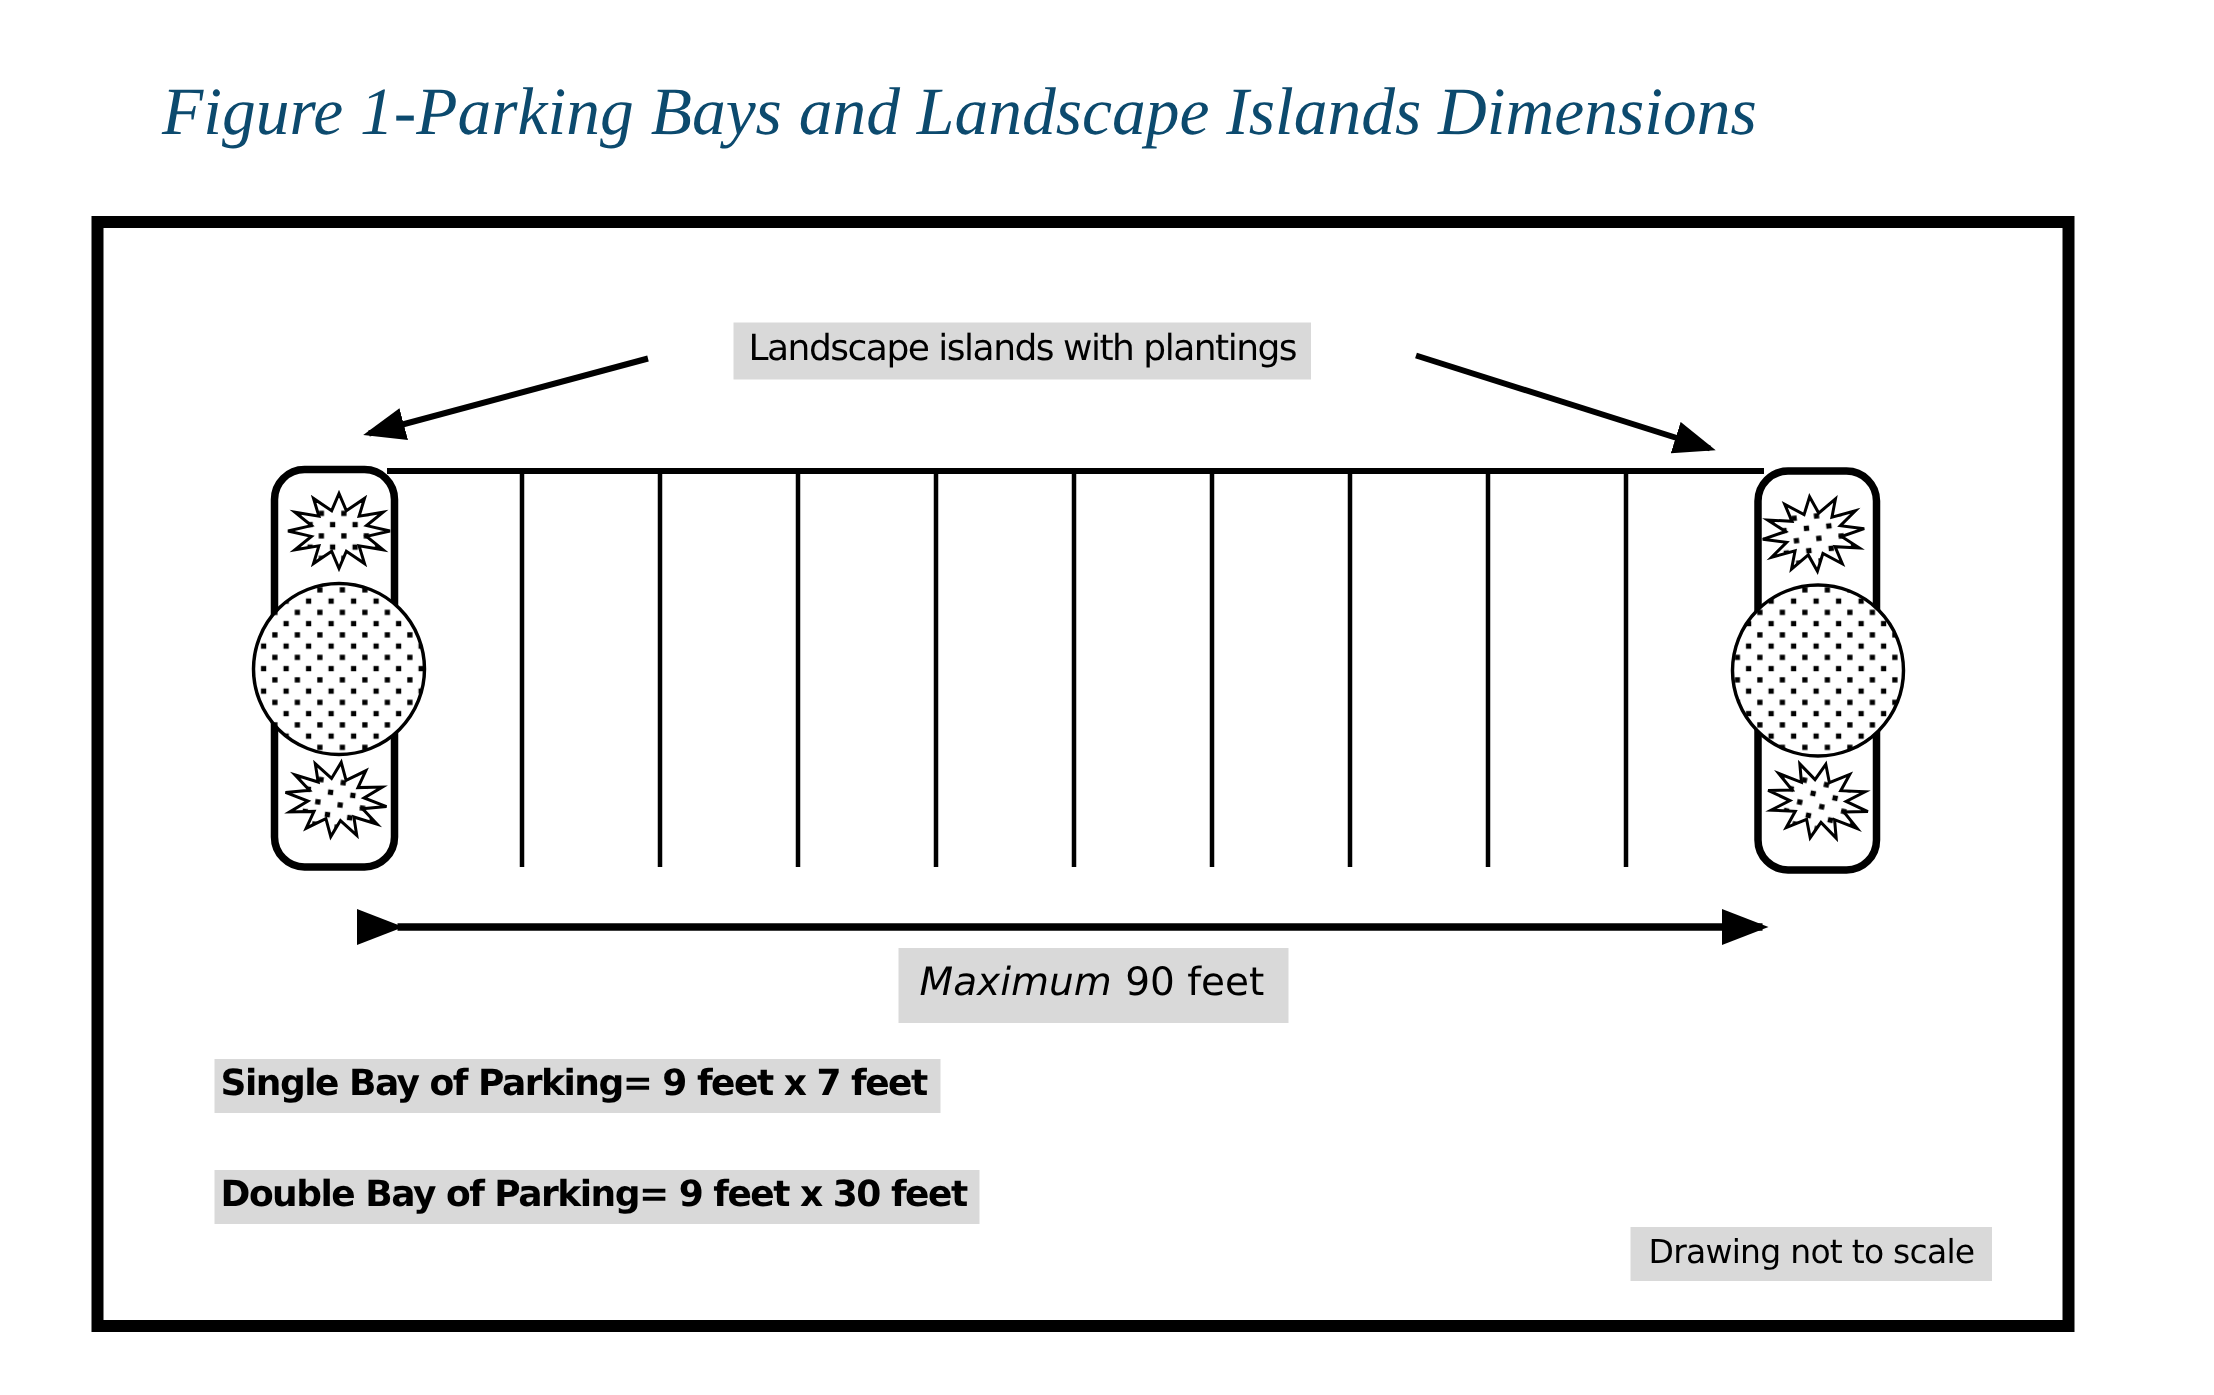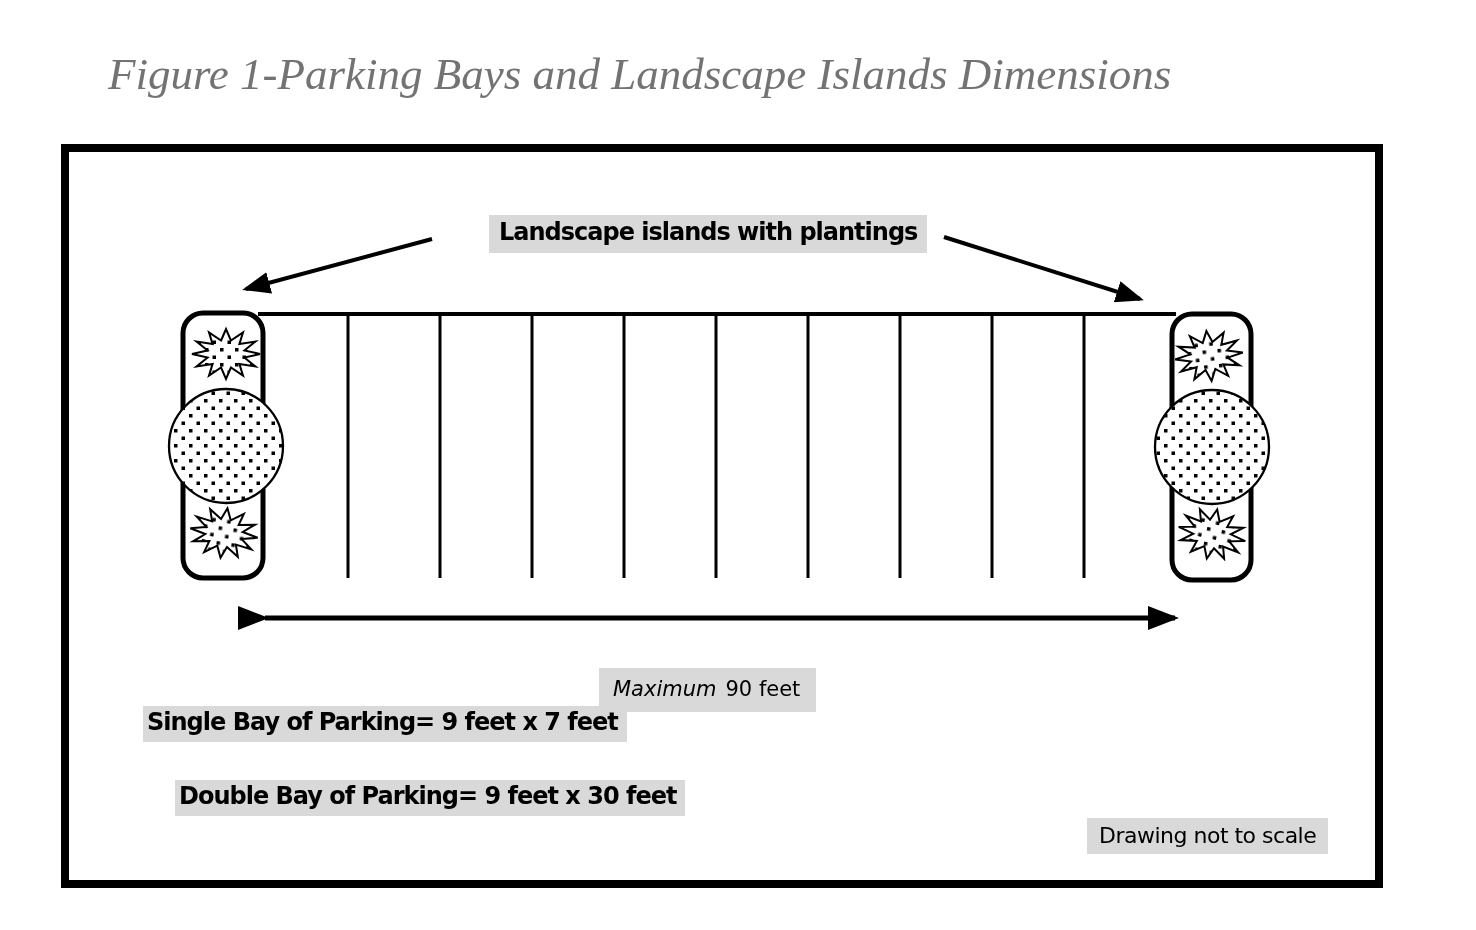--- a/index.html
+++ b/index.html
@@ -3,36 +3,36 @@
 <meta charset="utf-8">
 <style>
   html,body{margin:0;padding:0;background:#ffffff;}
   .page{
     position:relative;width:1476px;height:930px;background:#ffffff;overflow:hidden;
     font-family:"DejaVu Sans",sans-serif;color:#000;
   }
   .fig-title{
     position:absolute;left:108px;top:50px;
     font-family:"Liberation Serif",serif;font-style:italic;font-weight:normal;
-    font-size:45px;line-height:1.1;white-space:nowrap;color:#737373;
+    font-size:45px;line-height:1.1;white-space:nowrap;color:#0c4a6e;
   }
   .frame{
     position:absolute;left:61px;top:144px;width:1322px;height:744px;
     border:8px solid #000;box-sizing:border-box;background:#fff;
   }
   svg.diagram{position:absolute;left:0;top:0;width:1476px;height:930px;}
   .hl{
     position:absolute;background:#d9d9d9;color:#000;white-space:nowrap;line-height:1.15;
   }
   .lbl-landscape{
-    left:489px;top:215px;font-size:24px;font-weight:bold;letter-spacing:-1px;
+    left:489px;top:215px;font-size:24px;font-weight:normal;letter-spacing:-1px;
     padding:4px 10px 6px 10px;
   }
   .lbl-max{
-    left:599px;top:668px;font-size:21px;font-weight:normal;
+    left:599px;top:632px;font-size:26px;font-weight:normal;
     padding:9px 16px 11px 14px;
   }
   .lbl-max .it{font-style:italic;margin-right:9px;}
   .lbl-single{
     left:143px;top:706px;font-size:24px;font-weight:bold;letter-spacing:-1px;
     padding:3px 9px 5px 4px;
   }
   .lbl-double{
     left:143px;top:780px;font-size:24px;font-weight:bold;letter-spacing:-1px;
     padding:3px 9px 5px 4px;
@@ -100,17 +100,17 @@
   </svg>
 
   <div class="hl lbl-landscape" style="background: rgb(217, 217, 217);">Landscape islands with plantings</div>
 
   <div class="hl lbl-max" style="background: rgb(217, 217, 217);">
     <span class="it">Maximum</span><span>90 feet</span>
   </div>
 
   <div class="hl lbl-single" style="background: rgb(217, 217, 217);">Single Bay of Parking= 9 feet x 7 feet</div>
 
-  <div class="hl lbl-double" style="background: rgb(217, 217, 217); margin-left: 32px;">Double Bay of Parking= 9 feet x 30 feet</div>
+  <div class="hl lbl-double" style="background: rgb(217, 217, 217);">Double Bay of Parking= 9 feet x 30 feet</div>
 
   <div class="hl lbl-scale" style="background: rgb(217, 217, 217);">Drawing not to scale</div>
 
 </div>
 
 </body></html>

